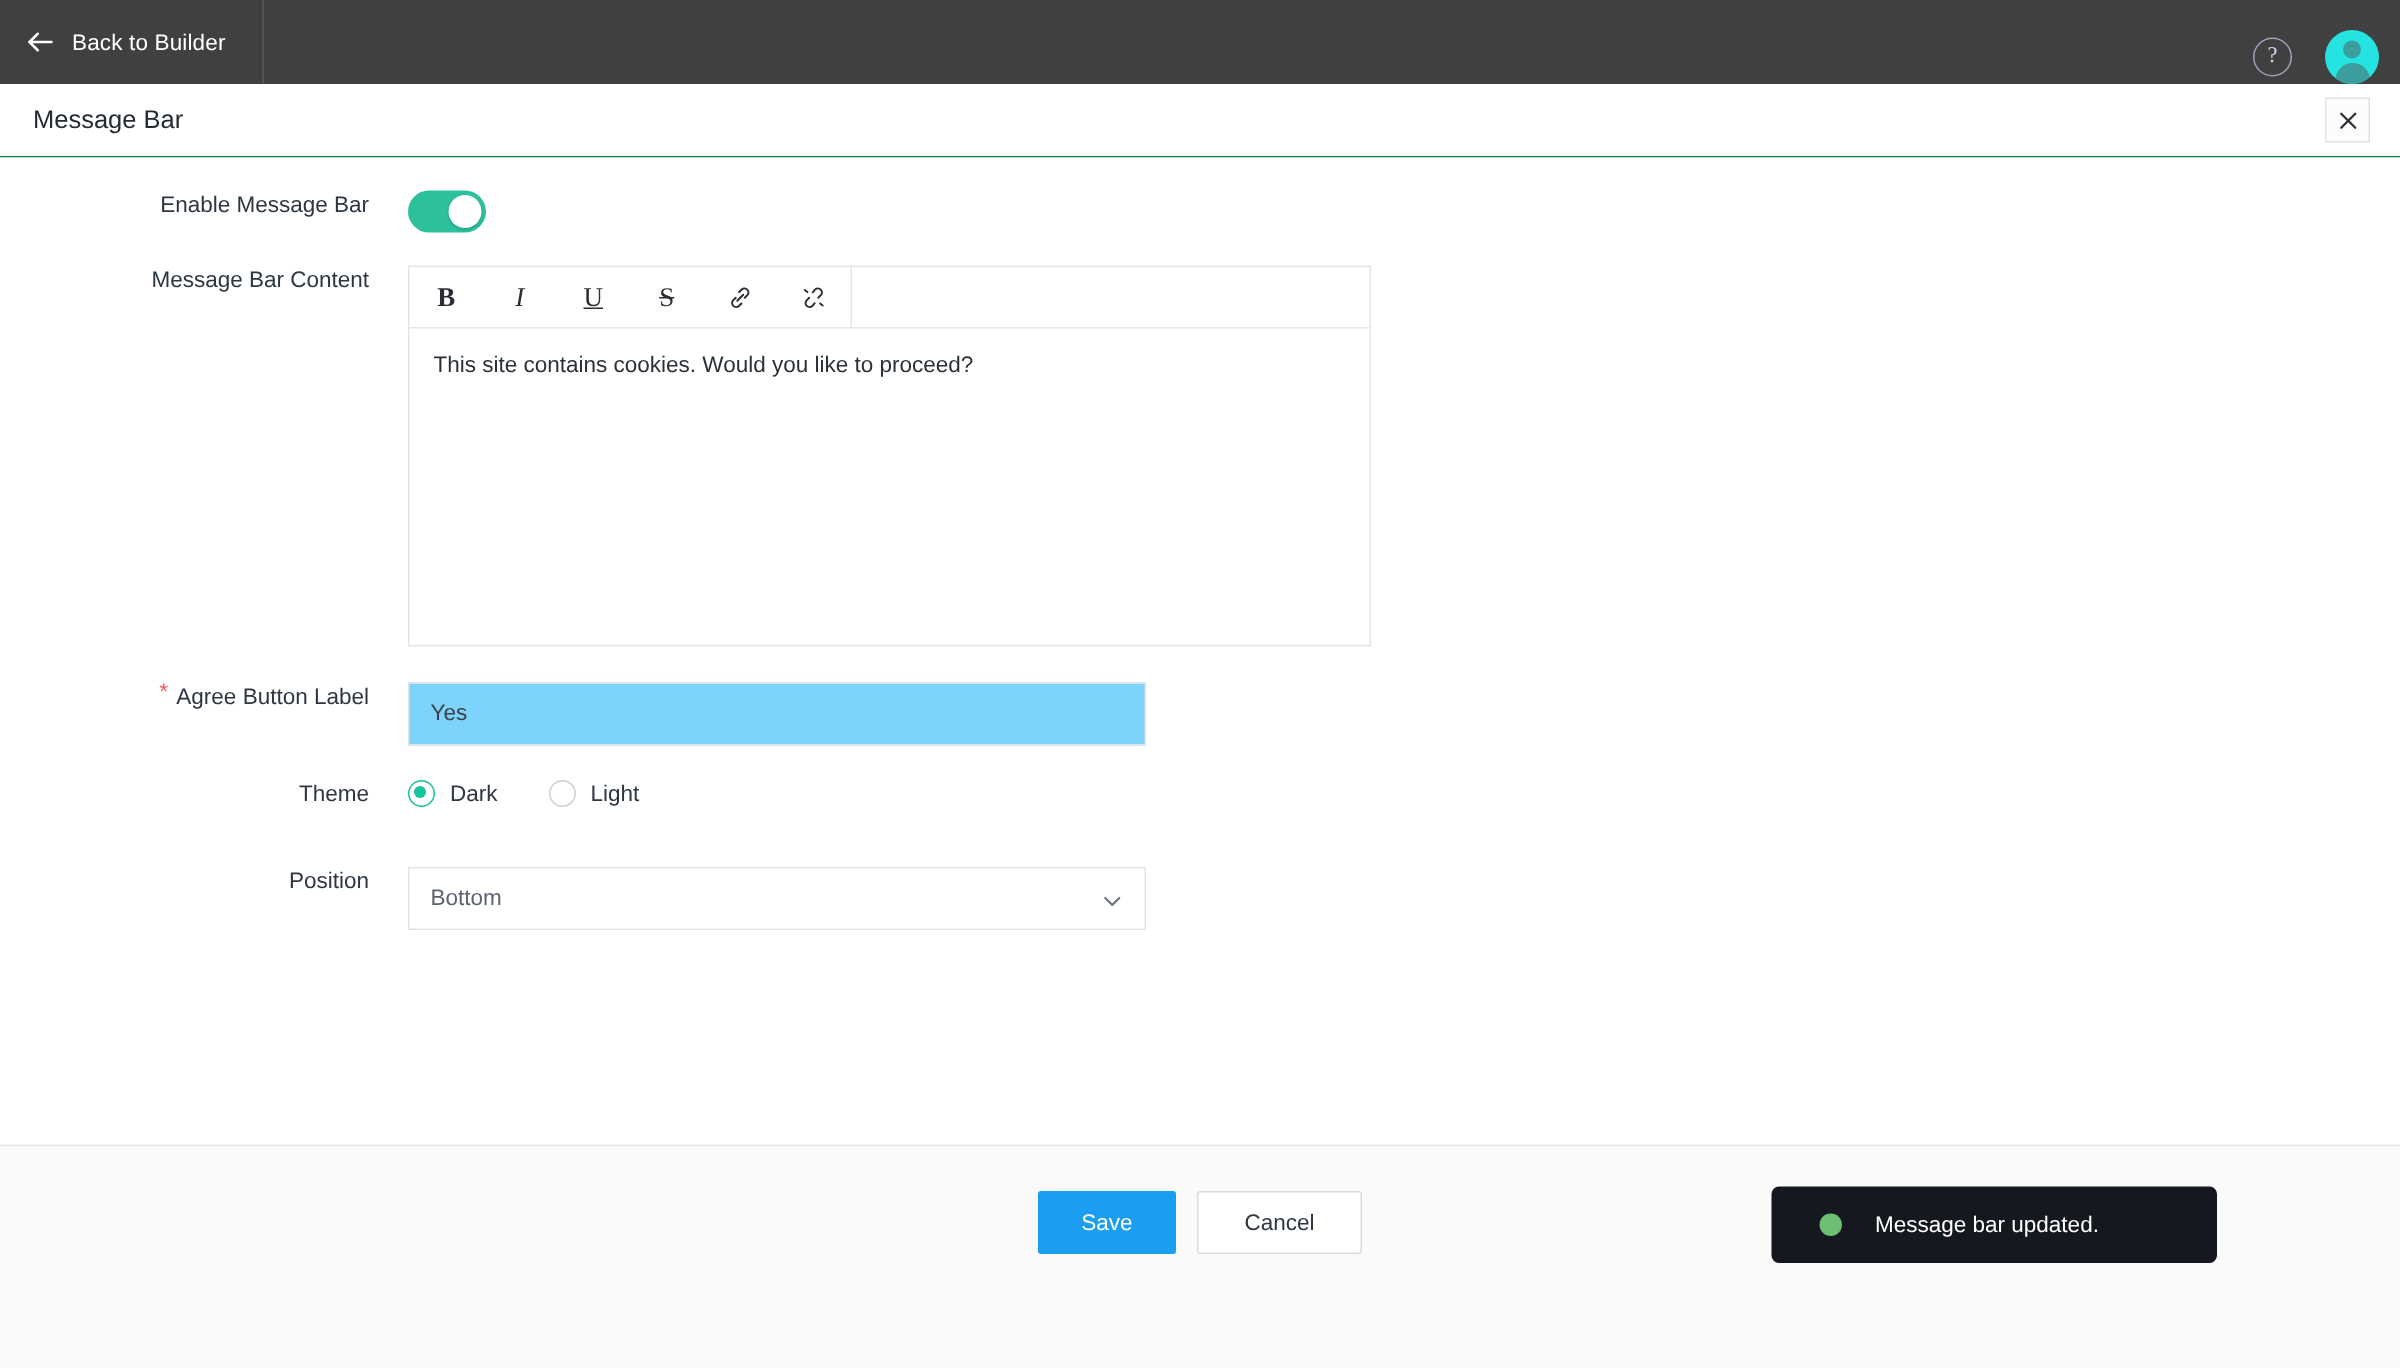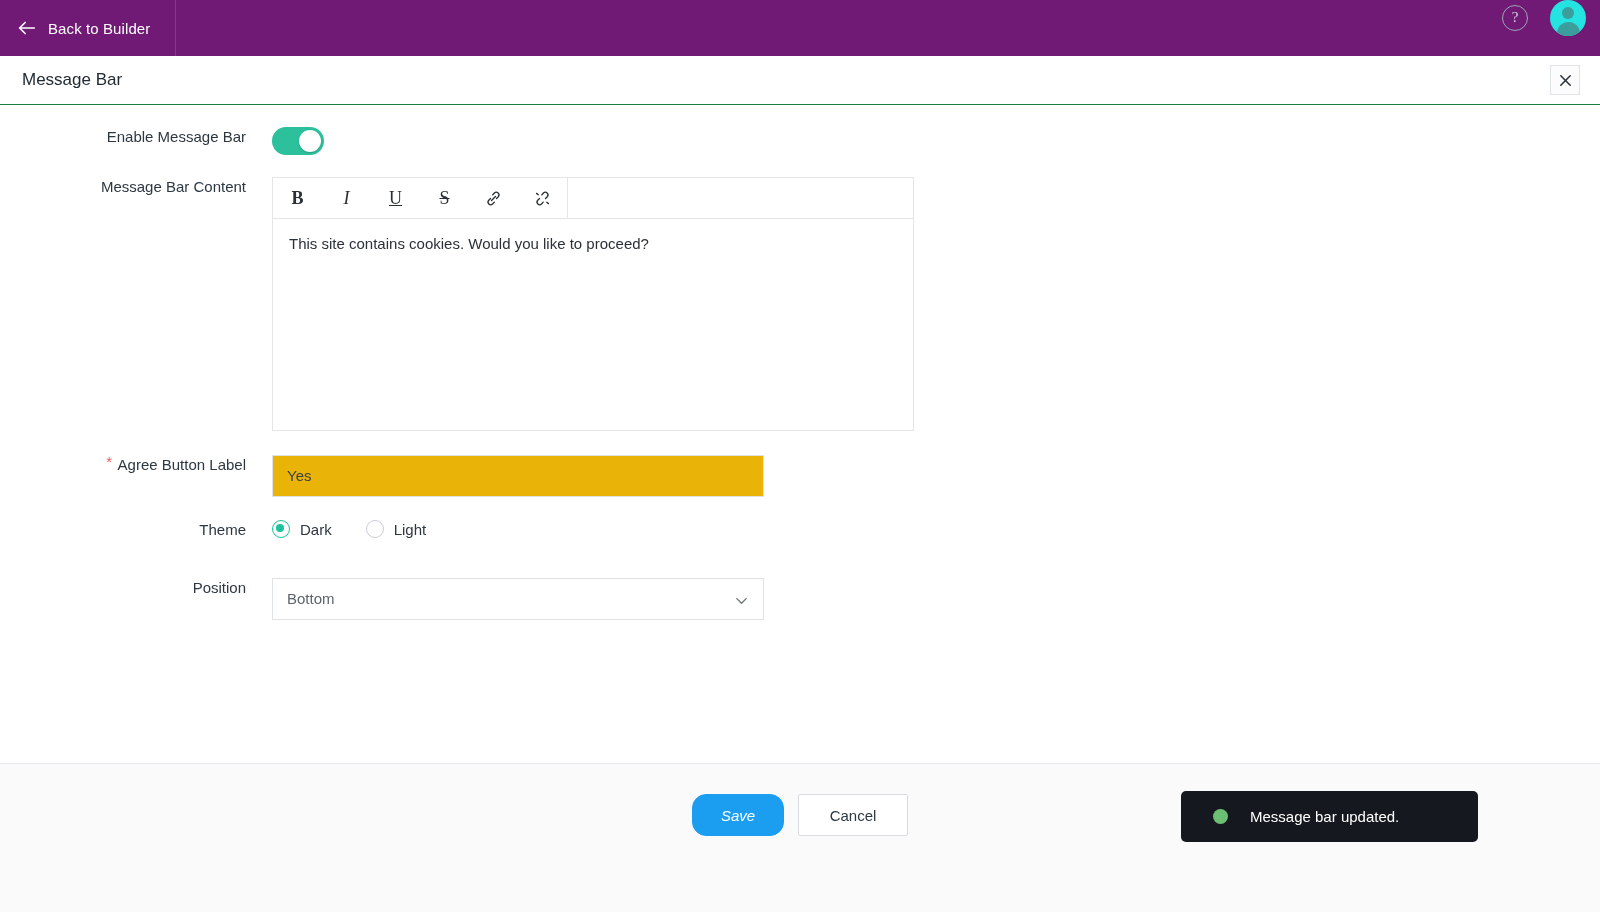--- a/index.html
+++ b/index.html
@@ -16,23 +16,23 @@
     height: 912px;
     overflow: hidden;
     background: #ffffff;
   }
 
   
   .topnav {
     position: absolute;
     top: 0; left: 0;
     width: 1600px; height: 56px;
-    background: #701a75;
-    display: flex;
-    align-items: flex-start;
+    background: #404040;
+    display: flex;
+    align-items: flex-end;
   }
   .back-zone {
     height: 56px;
     width: 176px;
     display: flex;
     align-items: center;
     padding-left: 16px;
     border-right: 1px solid #4a5875;
     cursor: pointer;
   }
@@ -204,21 +204,21 @@
     color: #2b3138;
     line-height: 22px;
     cursor: text;
   }
 
   
   .row-agree { top: 350px; left: 0; }
   .txt-input {
     width: 492px; height: 42px;
     border: 1px solid #dfe2e7;
-    background: #eab308;
+    background: #7dd3fc;
     padding: 0 14px;
     font-size: 15px;
     color: #3a4149;
     line-height: 40px;
     cursor: text;
   }
 
   
   .row-theme { top: 415px; left: 0; }
   .radio-group { display: flex; align-items: center; gap: 34px; }
@@ -277,23 +277,22 @@
     justify-content: center;
     gap: 14px;
   }
   .btn-save {
     background: #1c9ef0;
     color: #ffffff;
     border: 1px solid #1c9ef0;
     width: 92px; height: 42px;
     font-size: 15px;
     cursor: pointer;
-    border-radius: 14px;
+    border-radius: 2px;
     font-family: "Liberation Sans", sans-serif;
-    font-style: italic;
   }
   .btn-cancel {
     background: #ffffff;
     color: #2d3742;
     border: 1px solid #d8dbe0;
     width: 110px; height: 42px;
     font-size: 15px;
     cursor: pointer;
     border-radius: 2px;
     font-family: "Liberation Sans", sans-serif;

